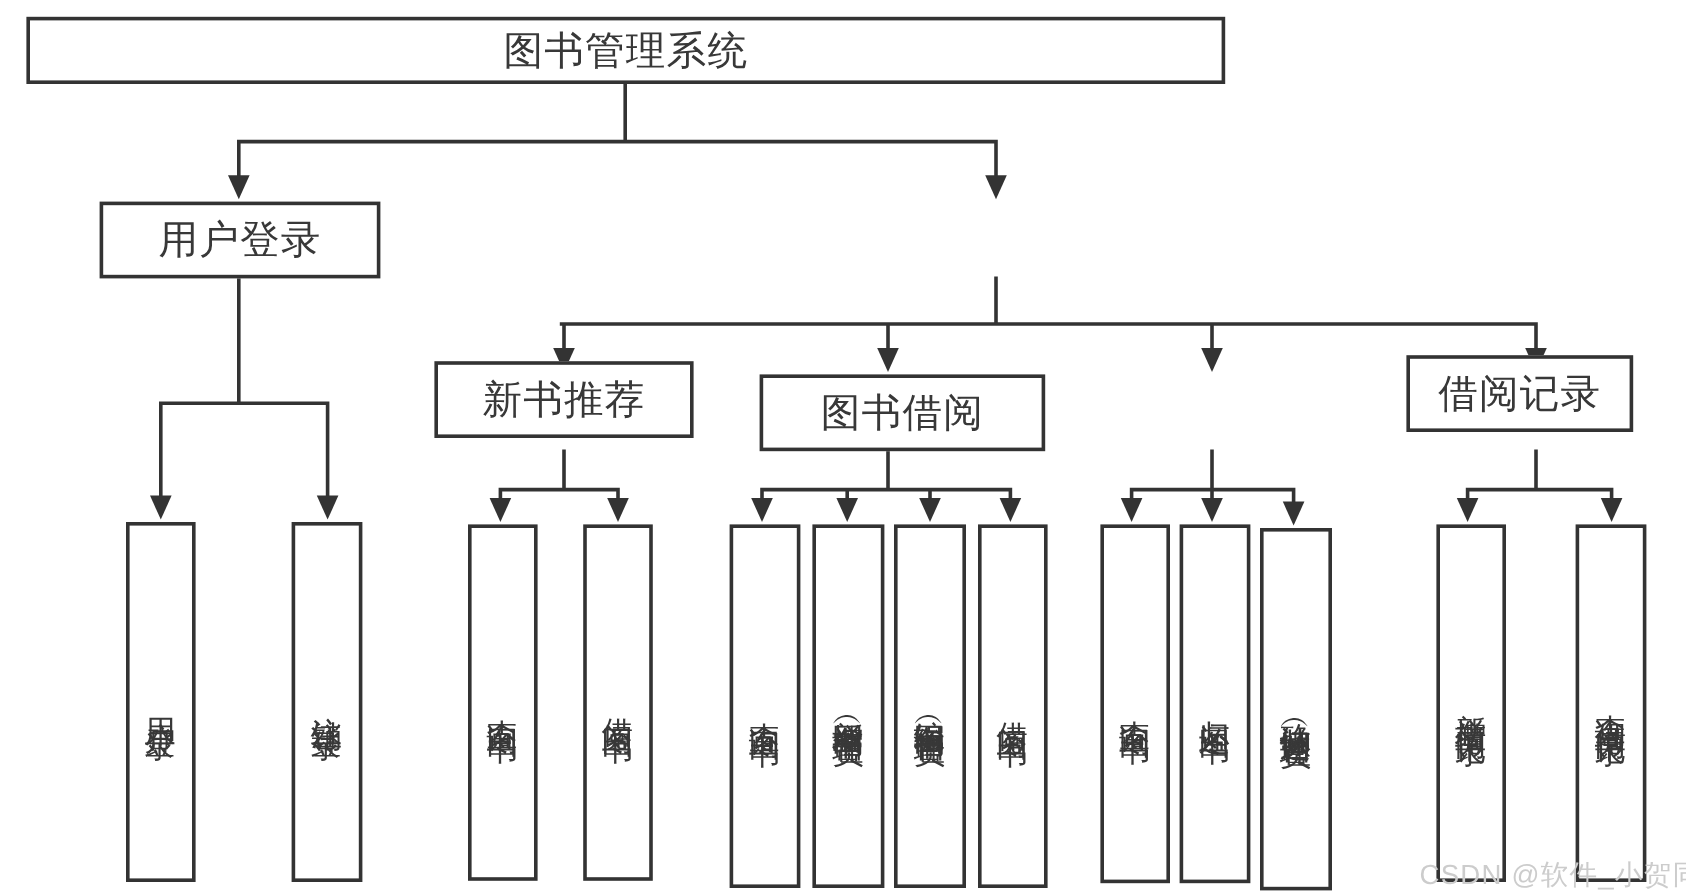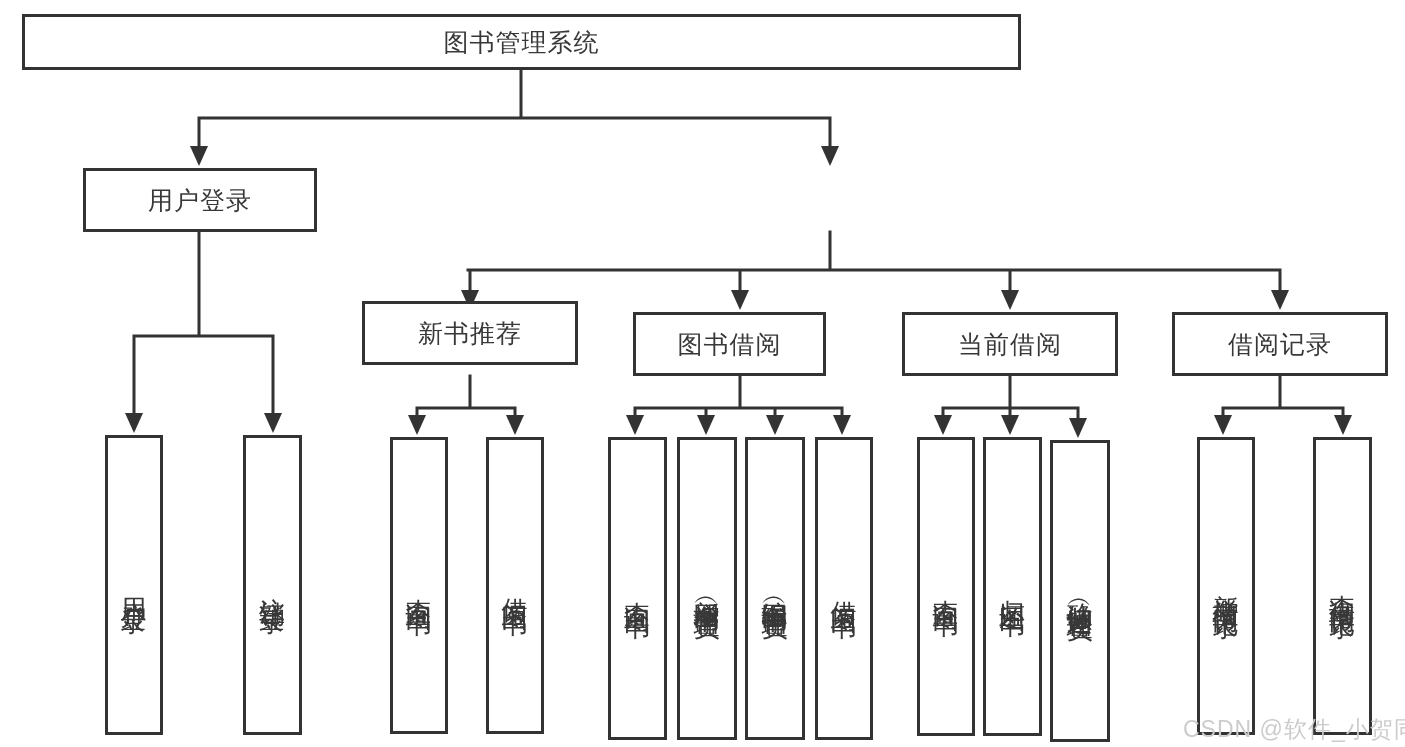--- a/index.html
+++ b/index.html
@@ -28,21 +28,21 @@
     box-sizing: border-box;
     border: 3px solid #333333;
     background: #ffffff;
     display: flex;
     align-items: center;
     justify-content: center;
     z-index: 2;
     color: #383838;
   }
   .hl {
-    font-size: 25px;
+    font-size: 33px;
     letter-spacing: 1px;
     white-space: nowrap;
   }
   .vl {
     writing-mode: vertical-rl;
     text-orientation: mixed;
     font-size: 26px;
     letter-spacing: 4px;
     line-height: 1;
     white-space: nowrap;
@@ -99,27 +99,24 @@
     <span class="hl">图书管理系统</span>
   </div>
 
   <div class="box" style="left:83px;top:168px;width:234px;height:64px">
     <span class="hl">用户登录</span>
   </div>
 
   <div class="box" style="left:362px;top:301px;width:216px;height:64px">
     <span class="hl">新书推荐</span>
   </div>
-  <div class="box" style="left:633px;top:312px;width:193px;height:64px">
+  <div class="box" style="left:633px;top:312px;width:238px;height:64px">
     <span class="hl">图书借阅</span>
   </div>
-  <div class="box" style="left:902px;top:312px;width:216px;height:64px">
-    <span class="hl">当前借阅</span>
-  </div>
-  <div class="box" style="left:1172px;top:312px;width:216px;height:64px">
+  <div class="box" style="left:1172px;top:296px;width:189px;height:64px">
     <span class="hl">借阅记录</span>
   </div>
 
   <div class="box" style="left:105px;top:435px;width:58px;height:300px">
     <span class="vl">用户登录</span>
   </div>
   <div class="box" style="left:243px;top:435px;width:59px;height:300px">
     <span class="vl">注销登录</span>
   </div>
 

